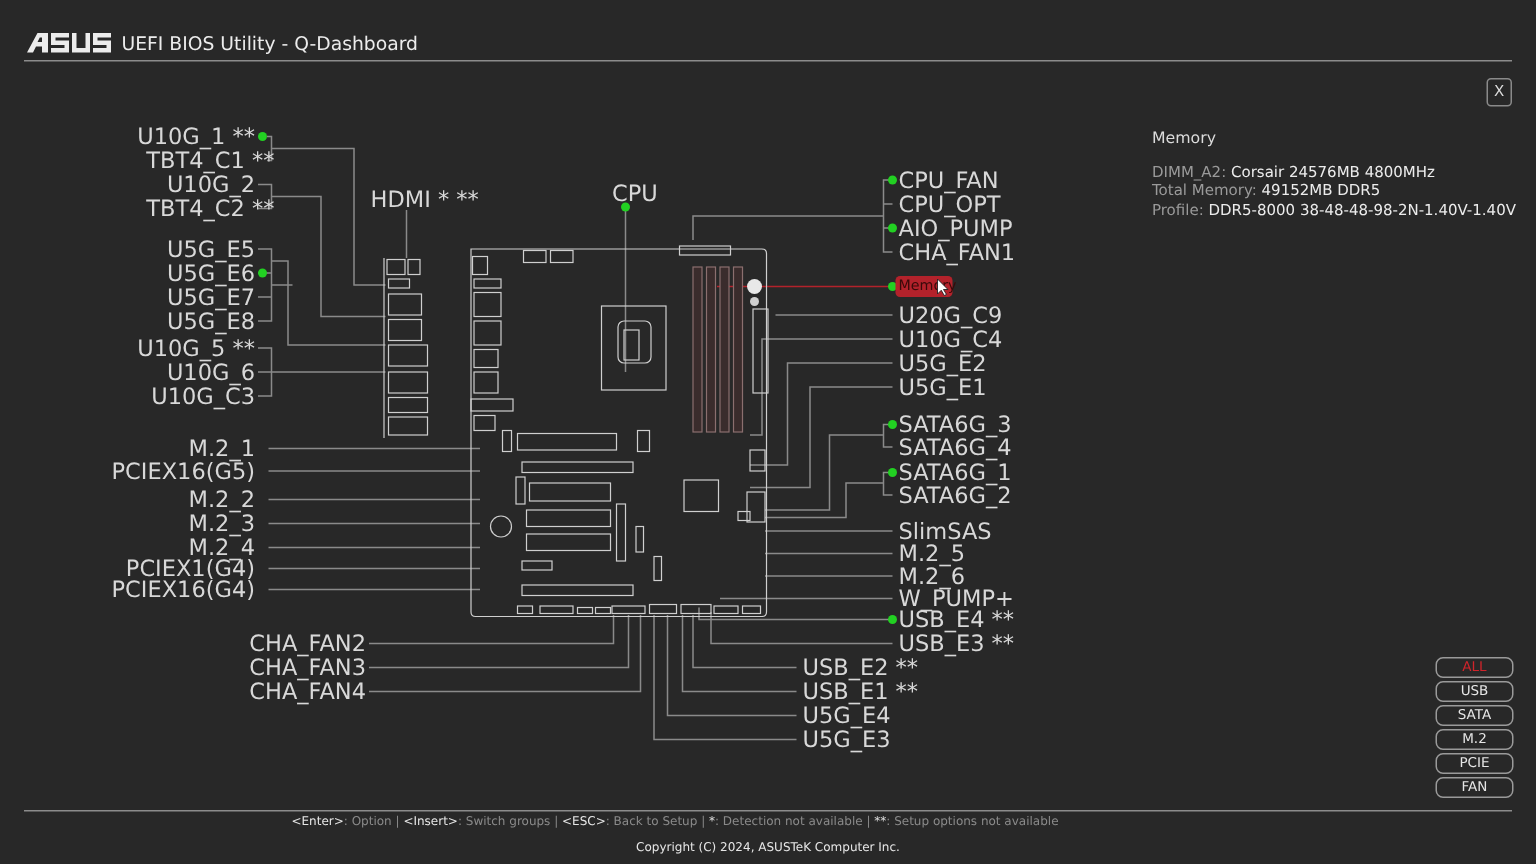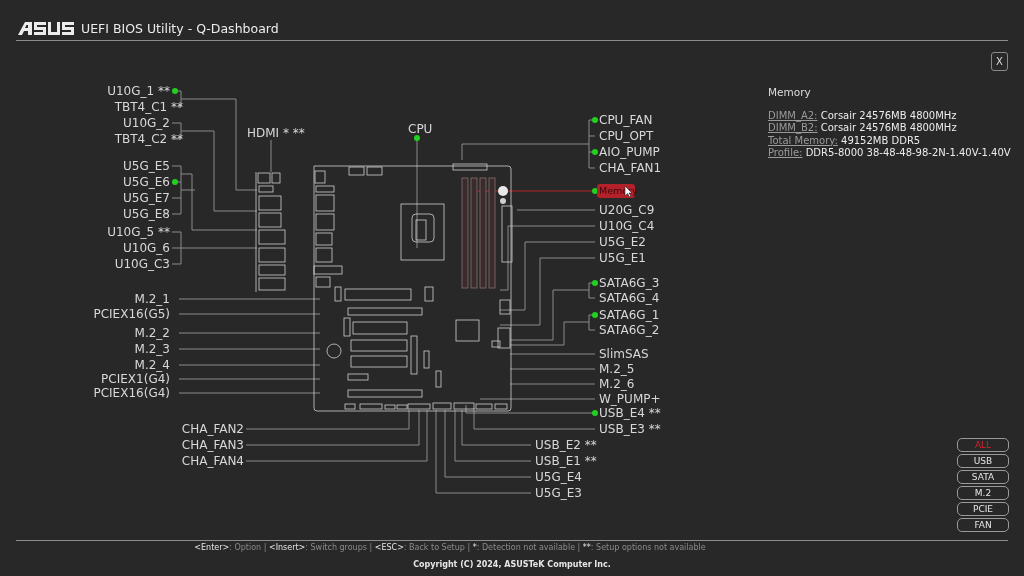--- a/index.html
+++ b/index.html
@@ -2,33 +2,33 @@
 <html><head>
 <meta charset="utf-8">
 <style>
   html,body{margin:0;padding:0;}
   body{width:1024px;height:576px;background:#282828;color:#e6e6e6;font-family:"DejaVu Sans",sans-serif;overflow:hidden;position:relative;}
   .abs{position:absolute;}
   #header{left:16px;top:18px;width:992px;height:22px;border-bottom:1px solid #8c8c8c;}
   #logo{left:0;top:2px;width:60px;height:16px;}
   #app-title{left:65px;top:3px;font-size:12.5px;color:#ececec;white-space:nowrap;}
   #close-btn{left:991px;top:52px;width:15px;height:17px;border:1px solid #8a8a8a;border-radius:3px;color:#ddd;font-size:10px;text-align:center;line-height:17px;cursor:pointer;}
-  .lbl{position:absolute;font-size:12px;color:#d8d8d8;white-space:nowrap;line-height:12px;}
+  .lbl{position:absolute;font-size:15px;color:#d8d8d8;white-space:nowrap;line-height:12px;}
   .dot{position:absolute;width:6px;height:6px;border-radius:50%;background:#22d022;}
   #diagram{left:0;top:0;width:1024px;height:576px;}
   #info{left:768px;top:86px;font-size:10px;line-height:12.2px;white-space:nowrap;}
   #info .t{color:#dcdcdc;margin-bottom:12px;font-size:10.5px;}
-  #info .k{color:#9a9a9a;text-decoration:underline;}
+  #info .k{color:#9a9a9a;}
   #info .v{color:#ececec;}
   .grp{position:absolute;left:957px;width:50px;height:12px;border:1px solid #9a9a9a;border-radius:5px;font-size:9px;text-align:center;line-height:12px;color:#e6e6e6;cursor:pointer;}
   .grp.active{color:#d0242b;}
   #footer-line{left:16px;top:540px;width:992px;height:0;border-top:1px solid #8c8c8c;}
   #hints{left:0;top:543px;width:900px;text-align:center;font-size:8px;color:#8a8a8a;white-space:nowrap;}
   #hints b{color:#e6e6e6;font-weight:normal;}
-  #copyright{left:0;top:560px;width:1024px;text-align:center;font-size:8px;color:#e6e6e6;font-weight:bold;}
+  #copyright{left:0;top:560px;width:1024px;text-align:center;font-size:8px;color:#e6e6e6;}
   .mem-sel{position:absolute;left:597px;top:184px;width:38px;height:14px;background:#b3222b;border-radius:3px;}
   #mem-label{left:599px;top:185px;color:#3a0a0a;font-size:9.5px;}
 </style>
 </head>
 <body>
 
 <div id="header" class="abs">
   <svg id="logo" class="abs" viewBox="0 0 60 16">
     <g fill="#ececec">
       <path d="M2 15 L9 2 L16 2 L16 15 L12 15 L12 11 L8 11 L6 15 Z M9 8 L12 8 L12 5 L10.5 5 Z"></path>
@@ -221,21 +221,20 @@
 </div>
 
 <span class="lbl" style="left:535px;top:439px">USB_E2 **</span>
 <span class="lbl" style="left:535px;top:455px">USB_E1 **</span>
 <span class="lbl" style="left:535px;top:471px">U5G_E4</span>
 <span class="lbl" style="left:535px;top:487px">U5G_E3</span>
 
 <div id="info" class="abs">
   <div class="t">Memory</div>
   <div><span class="k">DIMM_A2:</span> <span class="v">Corsair 24576MB 4800MHz</span></div>
-  <div><span class="k">DIMM_B2:</span> <span class="v">Corsair 24576MB 4800MHz</span></div>
   <div><span class="k">Total Memory:</span> <span class="v">49152MB DDR5</span></div>
   <div><span class="k">Profile:</span> <span class="v">DDR5-8000 38-48-48-98-2N-1.40V-1.40V</span></div>
 </div>
 
 <div>
   <div class="grp active" style="top:438px">ALL</div>
   <div class="grp" style="top:454px">USB</div>
   <div class="grp" style="top:470px">SATA</div>
   <div class="grp" style="top:486px">M.2</div>
   <div class="grp" style="top:502px">PCIE</div>

